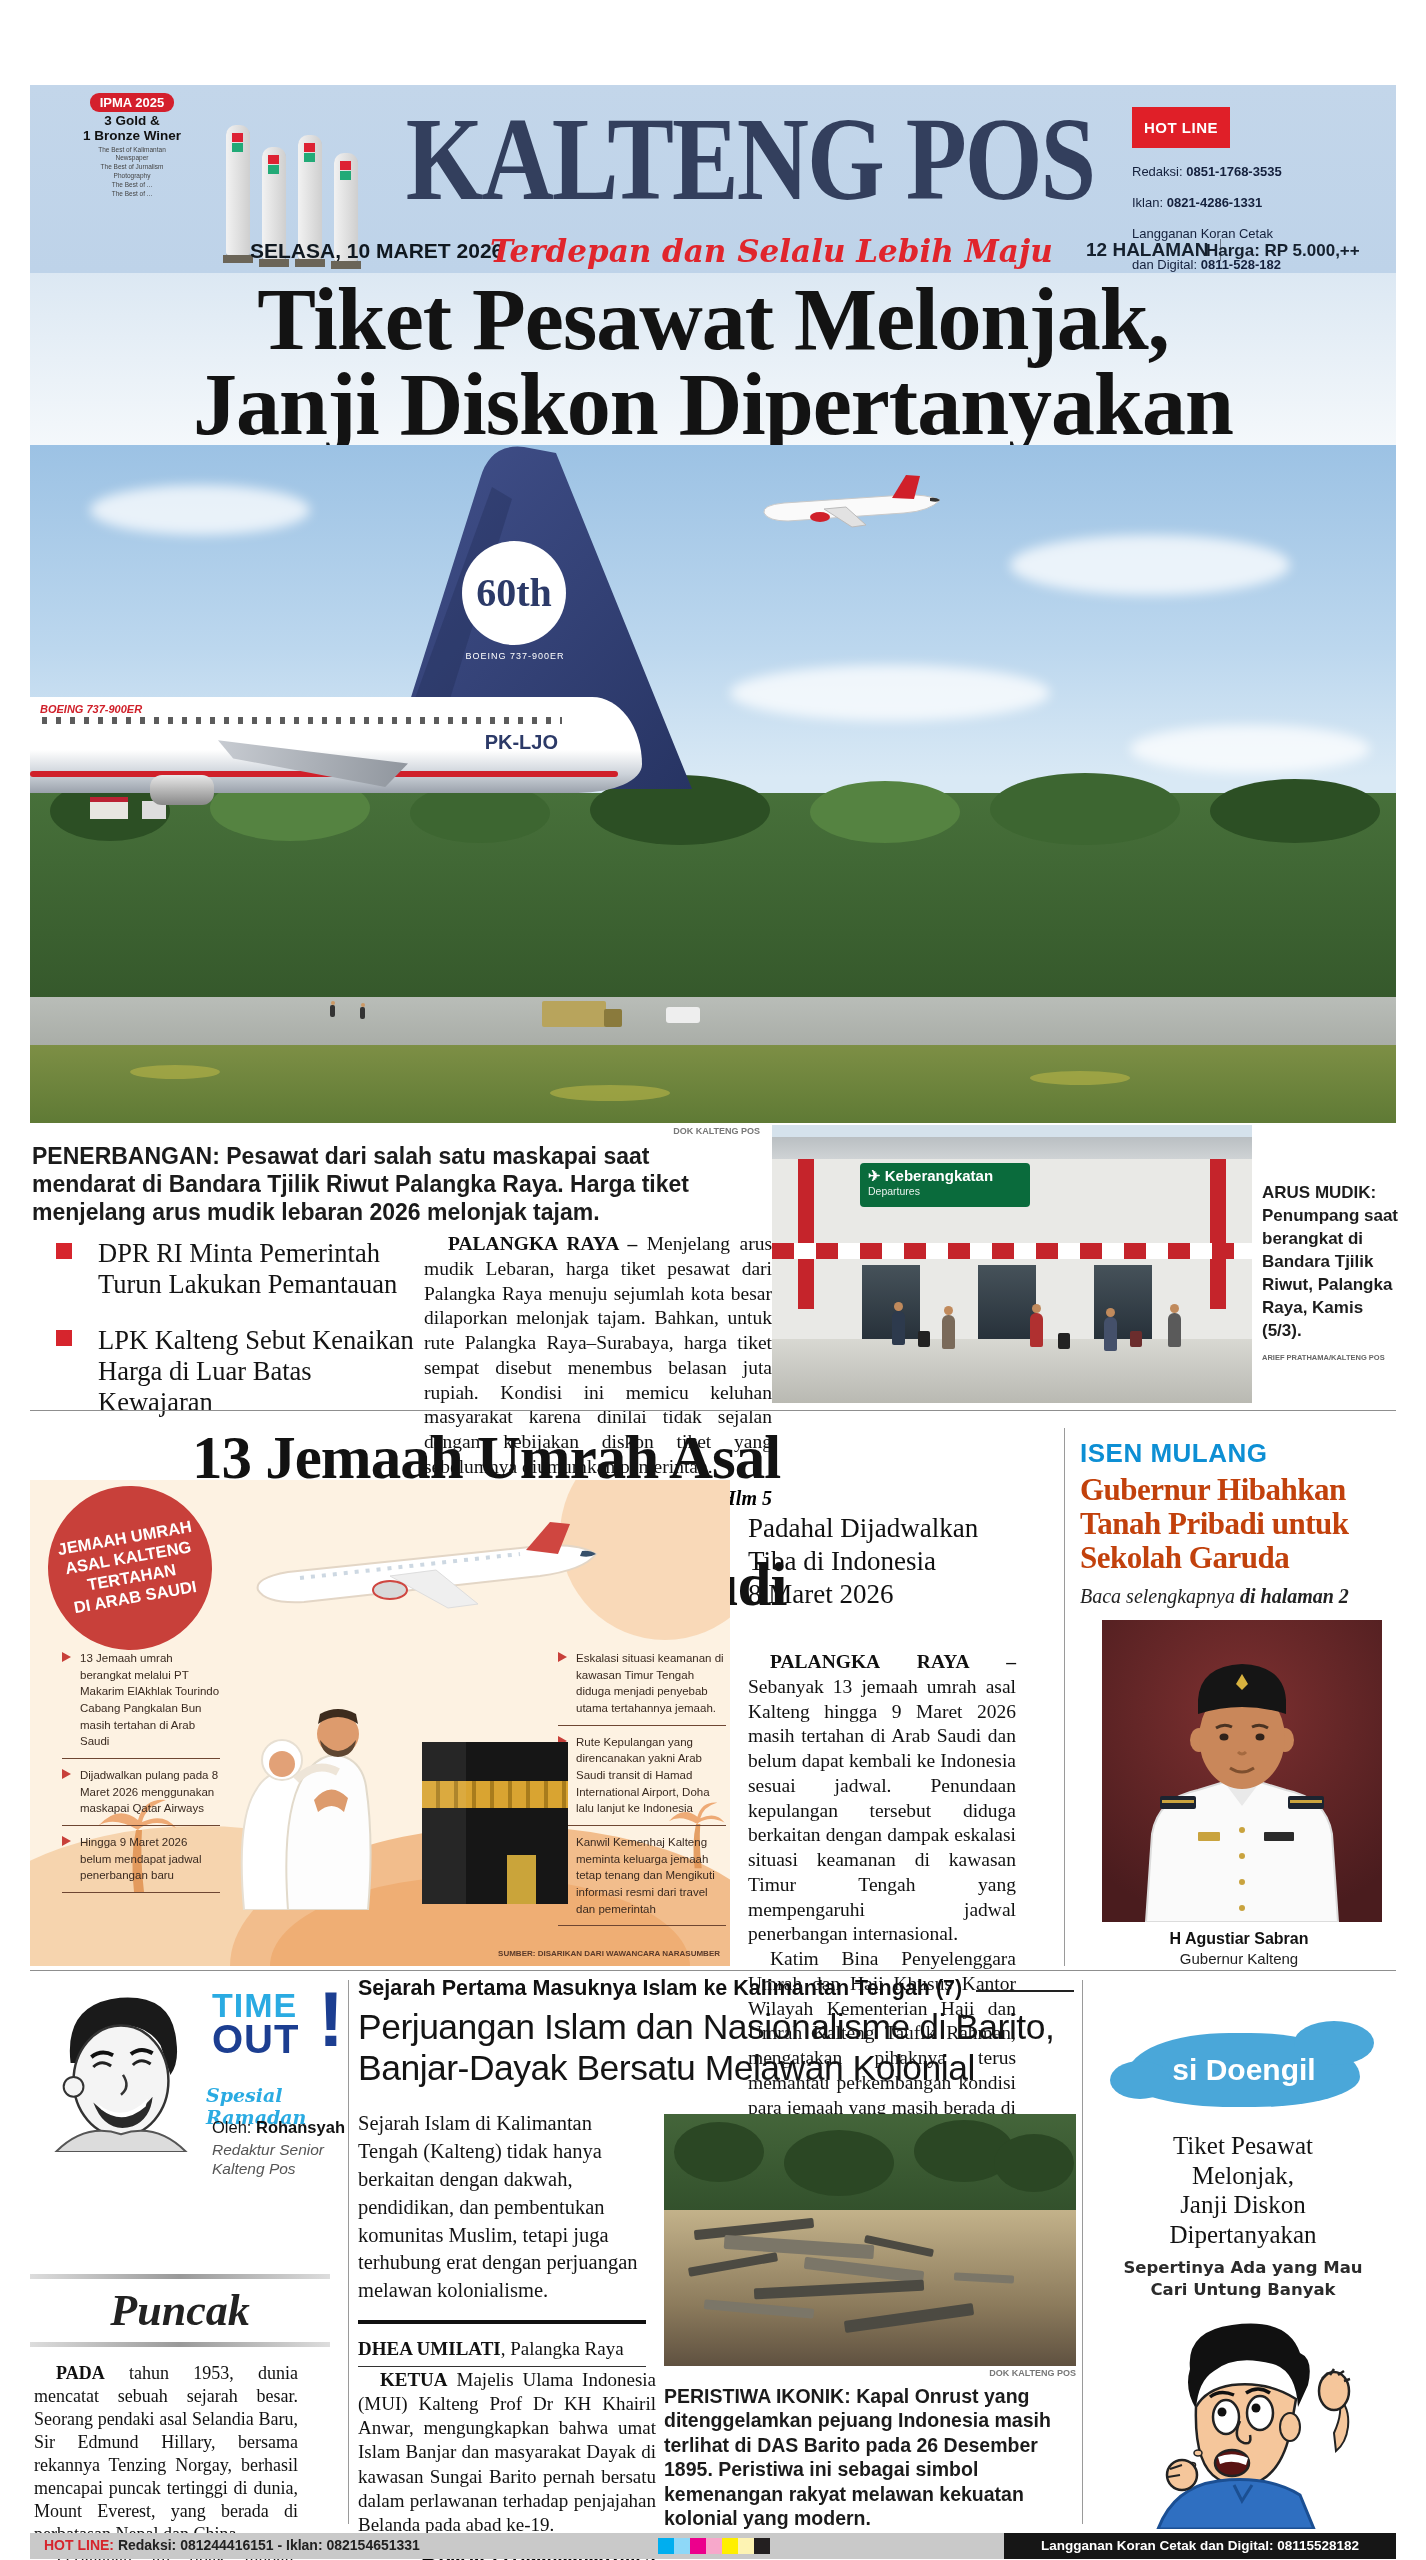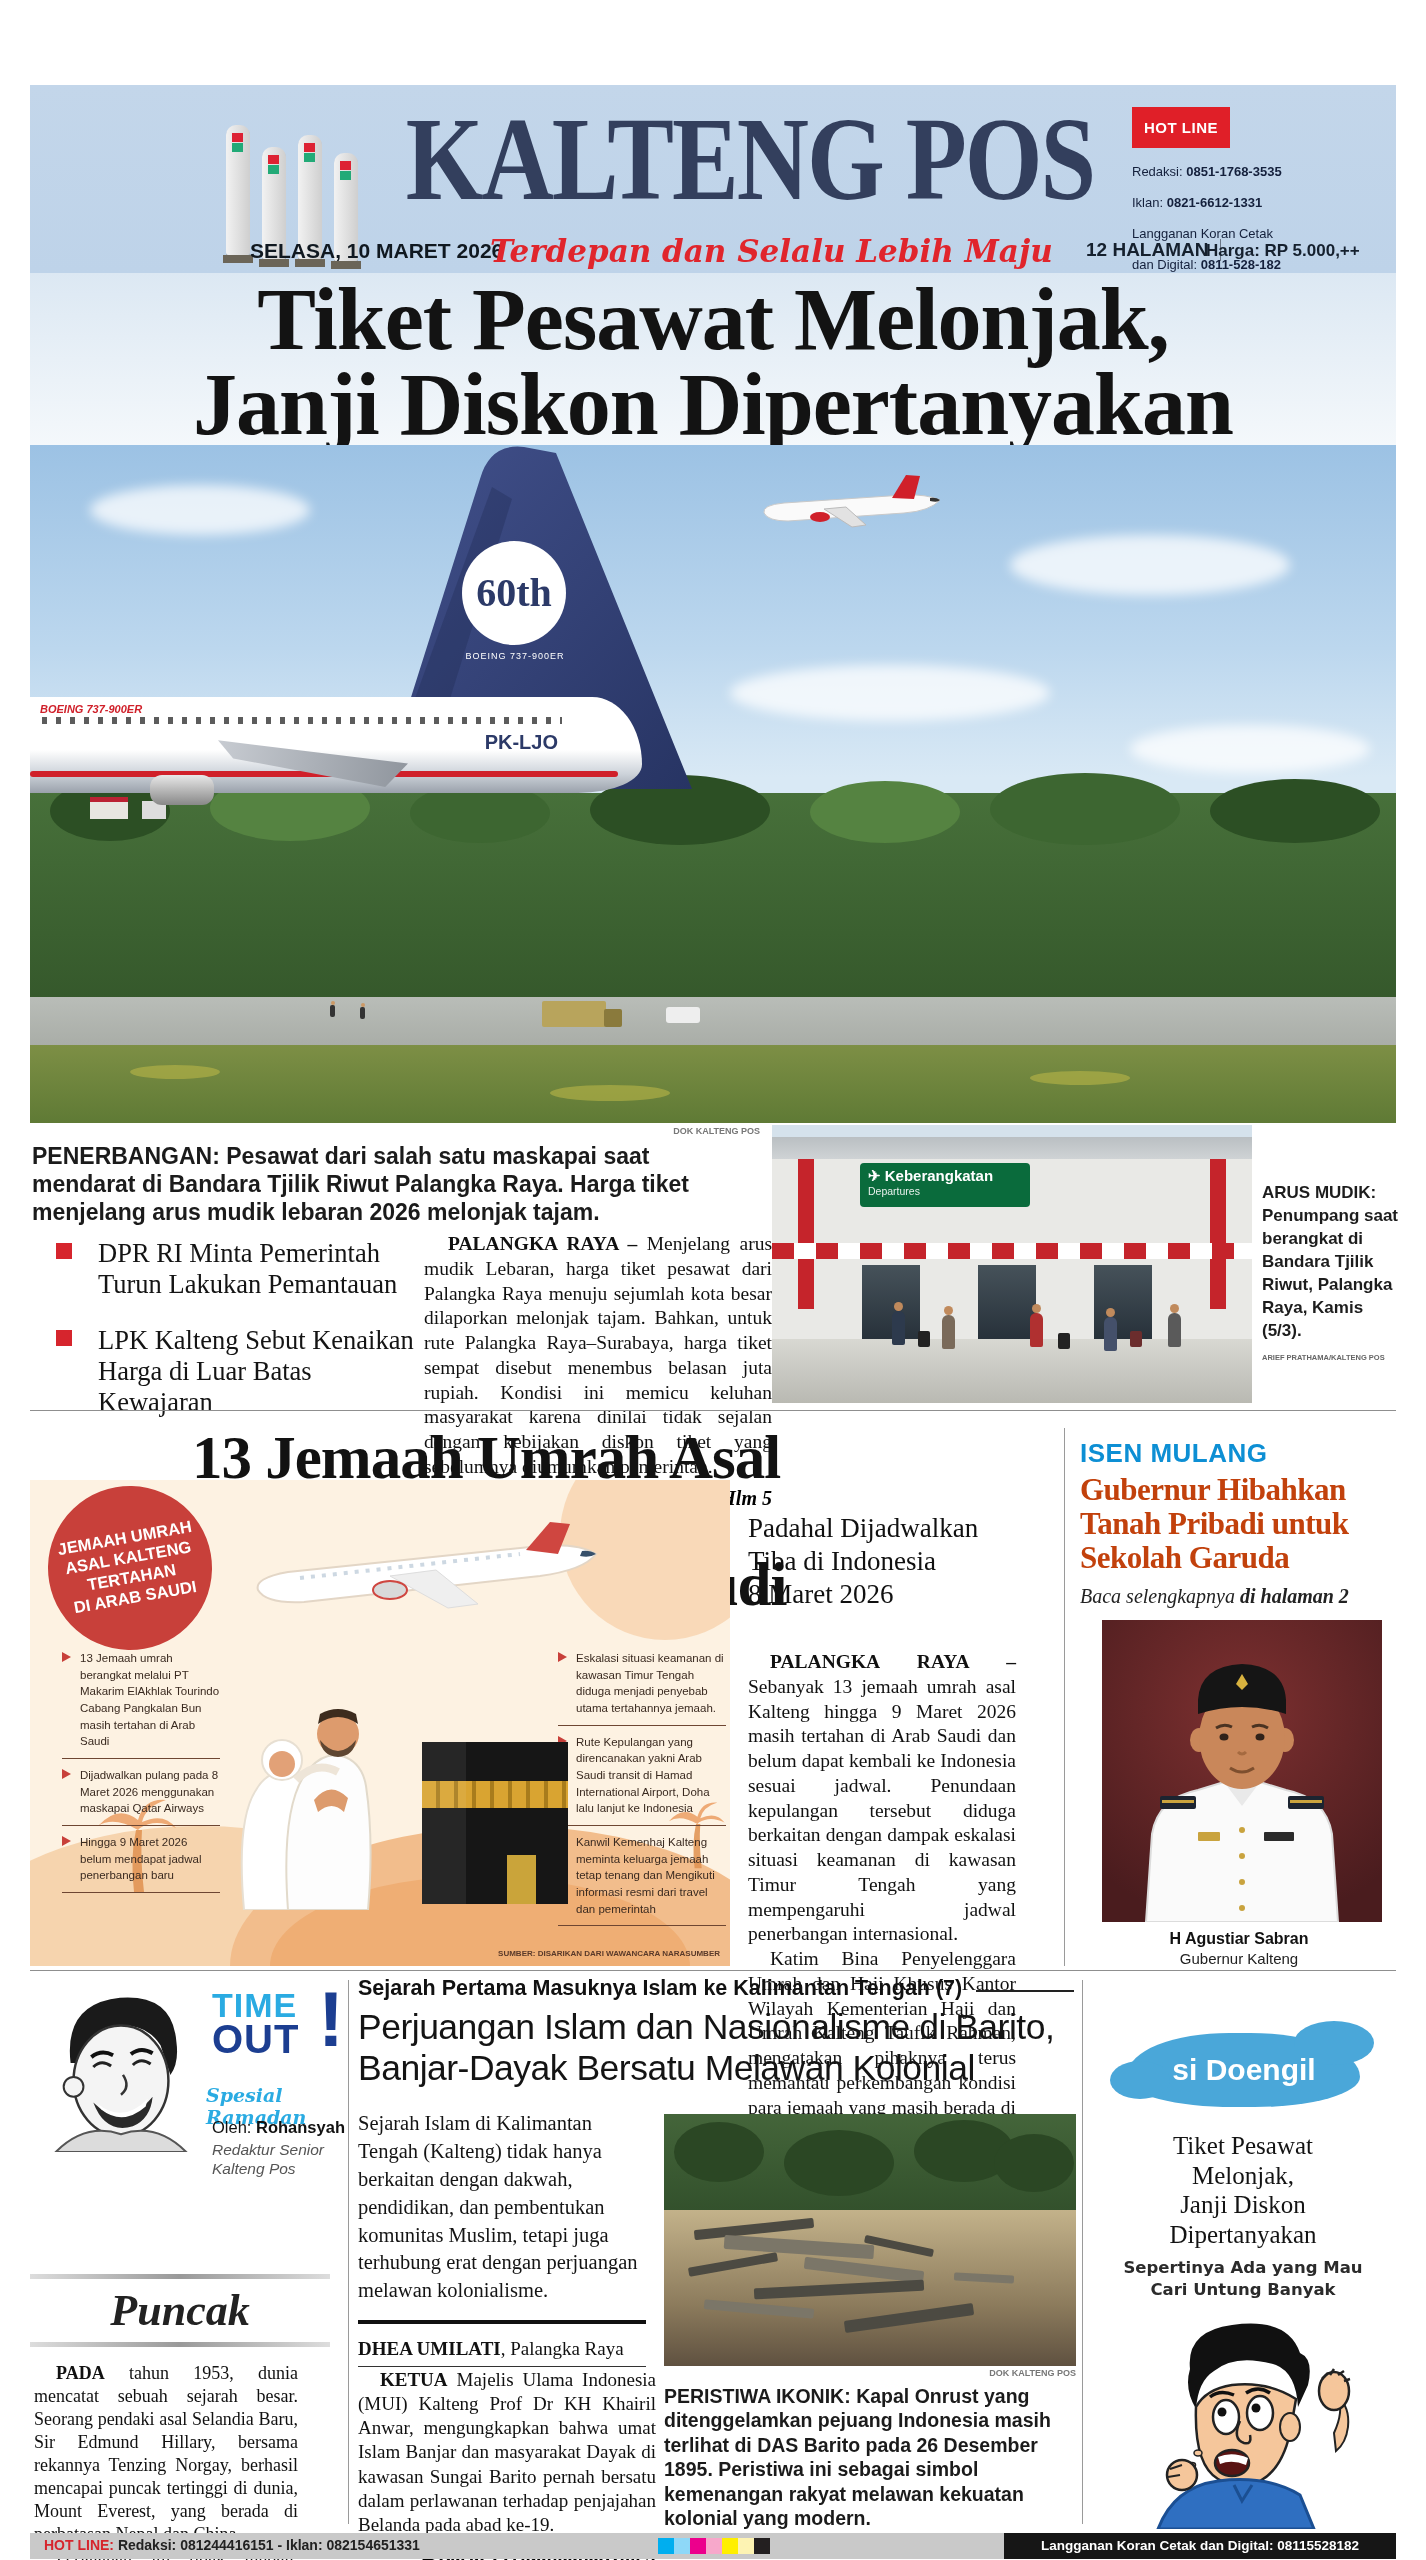--- a/index.html
+++ b/index.html
@@ -171,39 +171,50 @@
 #cmyk{position:absolute;left:628px;top:5px;display:flex}
 #cmyk div{width:16px;height:16px}
 #footer-right{position:absolute;right:0;top:0;width:392px;height:26px;background:#161616;color:#fff;font-size:13.5px;font-weight:bold;text-align:center;line-height:26px}
 </style>
 </head>
 <body>
 
 <div id="page">
 
   <div id="masthead" class="abs">
+    <div id="awards" class="abs">
+      <span id="ipma-badge">IPMA 2025</span>
+      <div id="award-gold" class="pre">3 Gold &amp;
+1 Bronze Winer</div>
+      <div id="award-small" class="pre">The Best of Kalimantan
+Newspaper
+The Best of Jurnalism
+Photography
+The Best of ...
+The Best of ...</div>
+    </div>
     <div>
       <div class="trophy" style="left:196px;top:40px;height:130px">
           <div class="tlogo"></div>
         </div>
       <div class="trophy" style="left:232px;top:62px;height:112px">
           <div class="tlogo"></div>
         </div>
       <div class="trophy" style="left:268px;top:50px;height:124px">
           <div class="tlogo"></div>
         </div>
       <div class="trophy" style="left:304px;top:68px;height:108px">
           <div class="tlogo"></div>
         </div>
     </div>
     <div id="logo" class="abs">KALTENG POS</div>
     <div id="hotline" class="abs">
       <span id="hotline-label">HOT LINE</span>
       <div class="ln"><span>Redaksi:</span> <span class="b">0851-1768-3535</span></div>
-      <div class="ln"><span>Iklan:</span> <span class="b">0821-6612-1331</span></div>
+      <div class="ln"><span>Iklan:</span> <span class="b">0821-4286-1331</span></div>
       <div class="ln">Langganan Koran Cetak</div>
       <div class="ln"><span>dan Digital:</span> <span class="b">0811-528-182</span></div>
     </div>
     <div id="dateline-row" class="abs">
       <div id="pub-date">SELASA, 10 MARET 2026</div>
       <div id="tagline">Terdepan dan Selalu Lebih Maju</div>
       <div id="pages">12 HALAMAN</div>
       <div id="price">Harga: RP 5.000,++</div>
     </div>
   </div>

